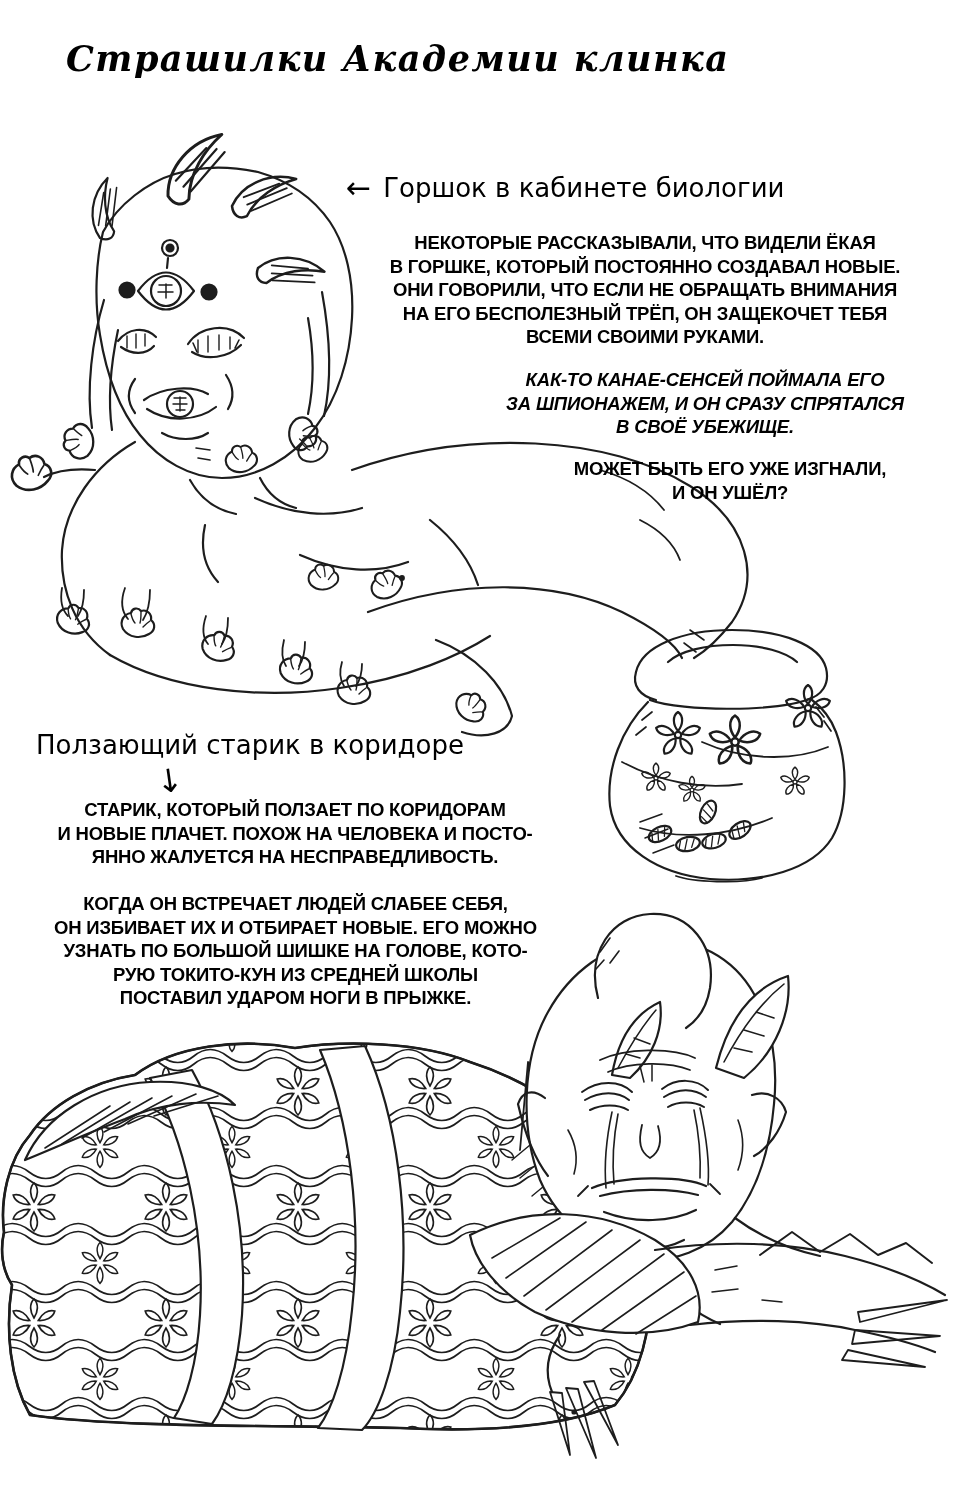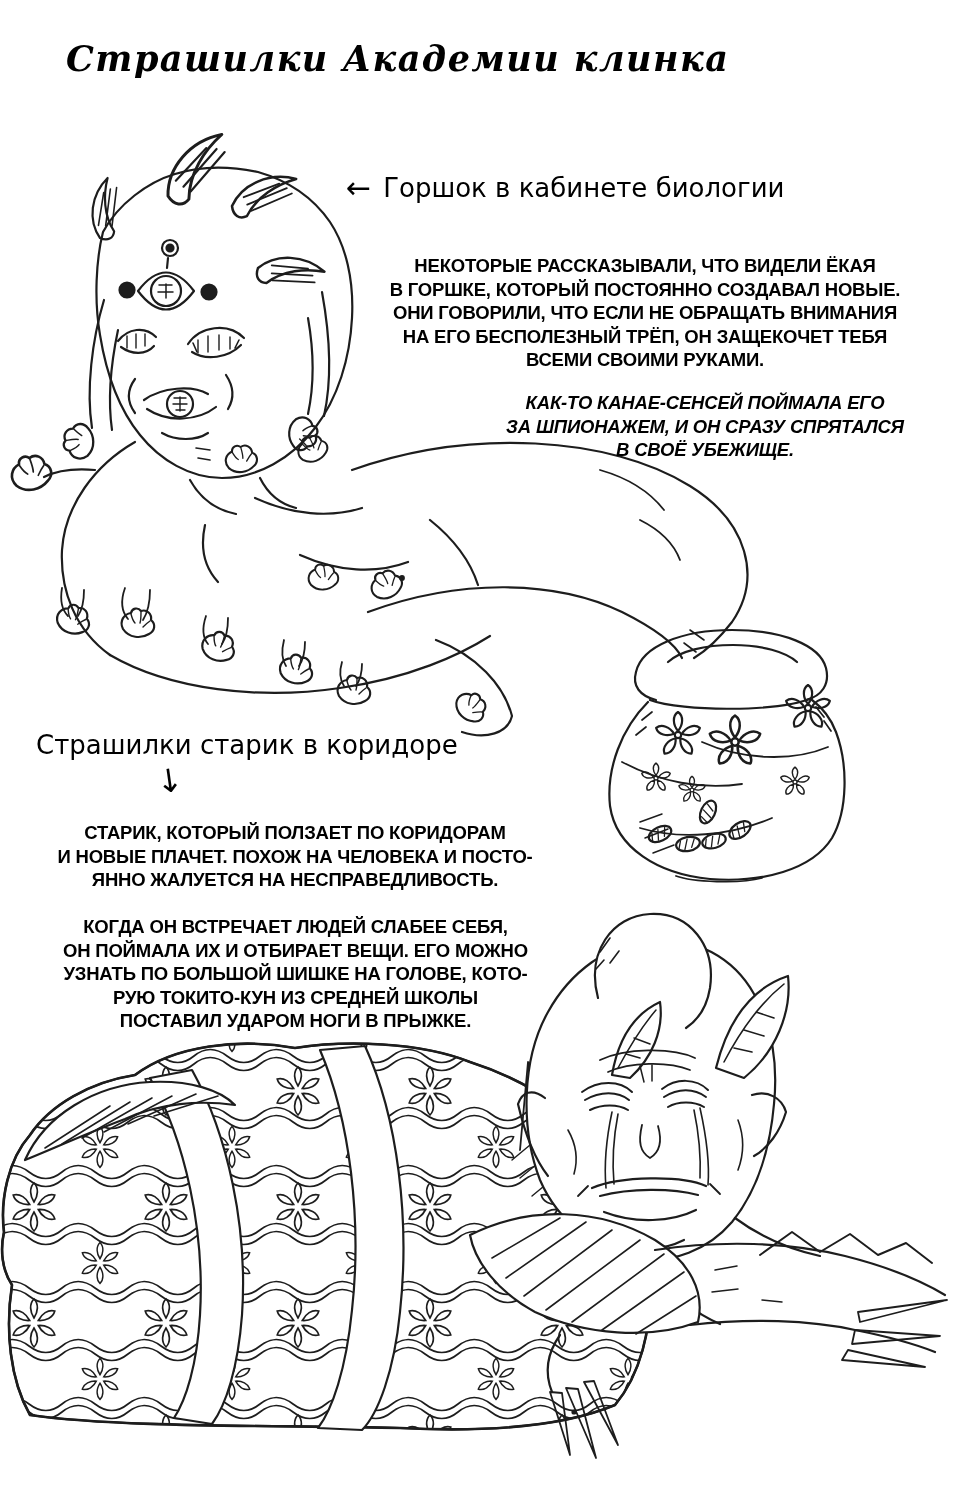--- a/index.html
+++ b/index.html
@@ -35,21 +35,20 @@
     font-family:"DejaVu Sans",sans-serif;
     font-size:32px;transform:rotate(-8deg);
   }
   .para{
     position:absolute;
     font-weight:700;
     font-size:18.5px;line-height:23.5px;
     letter-spacing:-0.2px;
     text-align:center;
     white-space:pre-line;
-    margin-top:23px;
   }
   .para-1{left:380px;top:231px;width:530px;}
   .para-2{left:495px;top:368px;width:420px;font-style:italic;}
   .para-3{left:540px;top:457px;width:380px;}
   .para-4{left:55px;top:798px;width:480px;}
   .para-5{left:48px;top:892px;width:495px;}
 </style>
 </head>
 <body>
 
@@ -268,28 +267,30 @@
   </div>
 
   <div class="para para-1">НЕКОТОРЫЕ РАССКАЗЫВАЛИ, ЧТО ВИДЕЛИ ЁКАЯ
 В ГОРШКЕ, КОТОРЫЙ ПОСТОЯННО СОЗДАВАЛ НОВЫЕ.
 ОНИ ГОВОРИЛИ, ЧТО ЕСЛИ НЕ ОБРАЩАТЬ ВНИМАНИЯ
 НА ЕГО БЕСПОЛЕЗНЫЙ ТРЁП, ОН ЗАЩЕКОЧЕТ ТЕБЯ
 ВСЕМИ СВОИМИ РУКАМИ.</div>
   <div class="para para-2">КАК-ТО КАНАЕ-СЕНСЕЙ ПОЙМАЛА ЕГО
 ЗА ШПИОНАЖЕМ, И ОН СРАЗУ СПРЯТАЛСЯ
 В СВОЁ УБЕЖИЩЕ.</div>
+  <div class="para para-3">МОЖЕТ БЫТЬ ЕГО УЖЕ ИЗГНАЛИ,
+И ОН УШЁЛ?</div>
 
   <div class="hand-label label-oldman">
-    <span>Страшилки старик в коридоре</span>
+    <span>Ползающий старик в коридоре</span>
   </div>
   <div class="down-arrow">↓</div>
 
   <div class="para para-4">СТАРИК, КОТОРЫЙ ПОЛЗАЕТ ПО КОРИДОРАМ
 И НОВЫЕ ПЛАЧЕТ. ПОХОЖ НА ЧЕЛОВЕКА И ПОСТО-
 ЯННО ЖАЛУЕТСЯ НА НЕСПРАВЕДЛИВОСТЬ.</div>
   <div class="para para-5">КОГДА ОН ВСТРЕЧАЕТ ЛЮДЕЙ СЛАБЕЕ СЕБЯ,
-ОН ПОЙМАЛА ИХ И ОТБИРАЕТ ВЕЩИ. ЕГО МОЖНО
+ОН ИЗБИВАЕТ ИХ И ОТБИРАЕТ НОВЫЕ. ЕГО МОЖНО
 УЗНАТЬ ПО БОЛЬШОЙ ШИШКЕ НА ГОЛОВЕ, КОТО-
 РУЮ ТОКИТО-КУН ИЗ СРЕДНЕЙ ШКОЛЫ
 ПОСТАВИЛ УДАРОМ НОГИ В ПРЫЖКЕ.</div>
 
 </div>
 
 </body></html>

